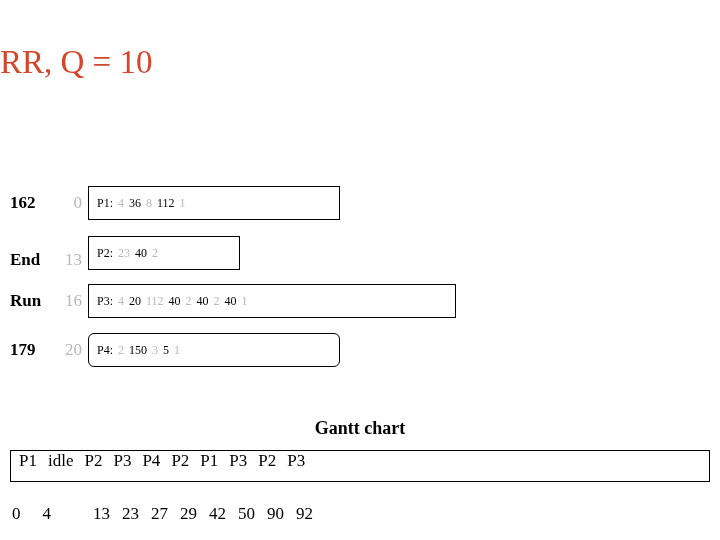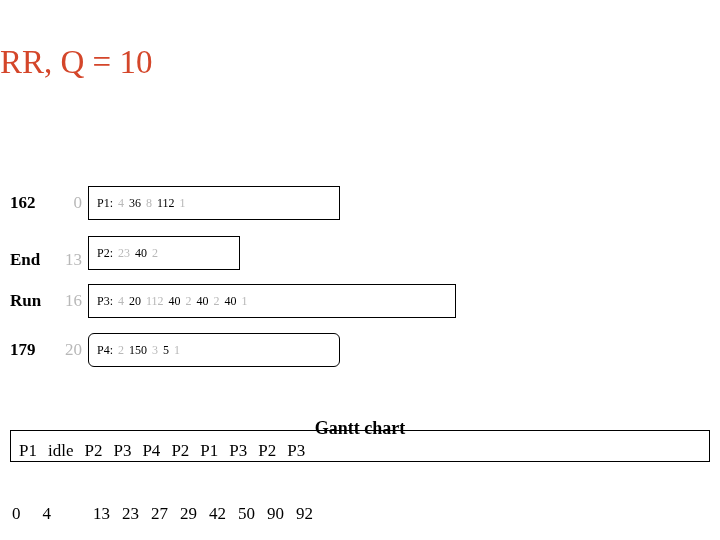--- a/index.html
+++ b/index.html
@@ -70,27 +70,27 @@
     top: 418px;
     left: 0;
     width: 720px;
     text-align: center;
     font-size: 18px;
     font-weight: bold;
   }
   .gantt-box {
     position: absolute;
     left: 10px;
-    top: 430px;
+    top: 450px;
     width: 700px;
     height: 32px;
     border: 1.5px solid #000000;
     box-sizing: border-box;
     display: flex;
-    align-items: flex-end;
+    align-items: flex-start;
     font-size: 17px;
     padding-left: 8px;
     white-space: nowrap;
   }
   .gantt-box span { margin-right: 11px; }
   .gantt-nums {
     position: absolute;
     left: 12px;
     top: 504px;
     font-size: 17px;

